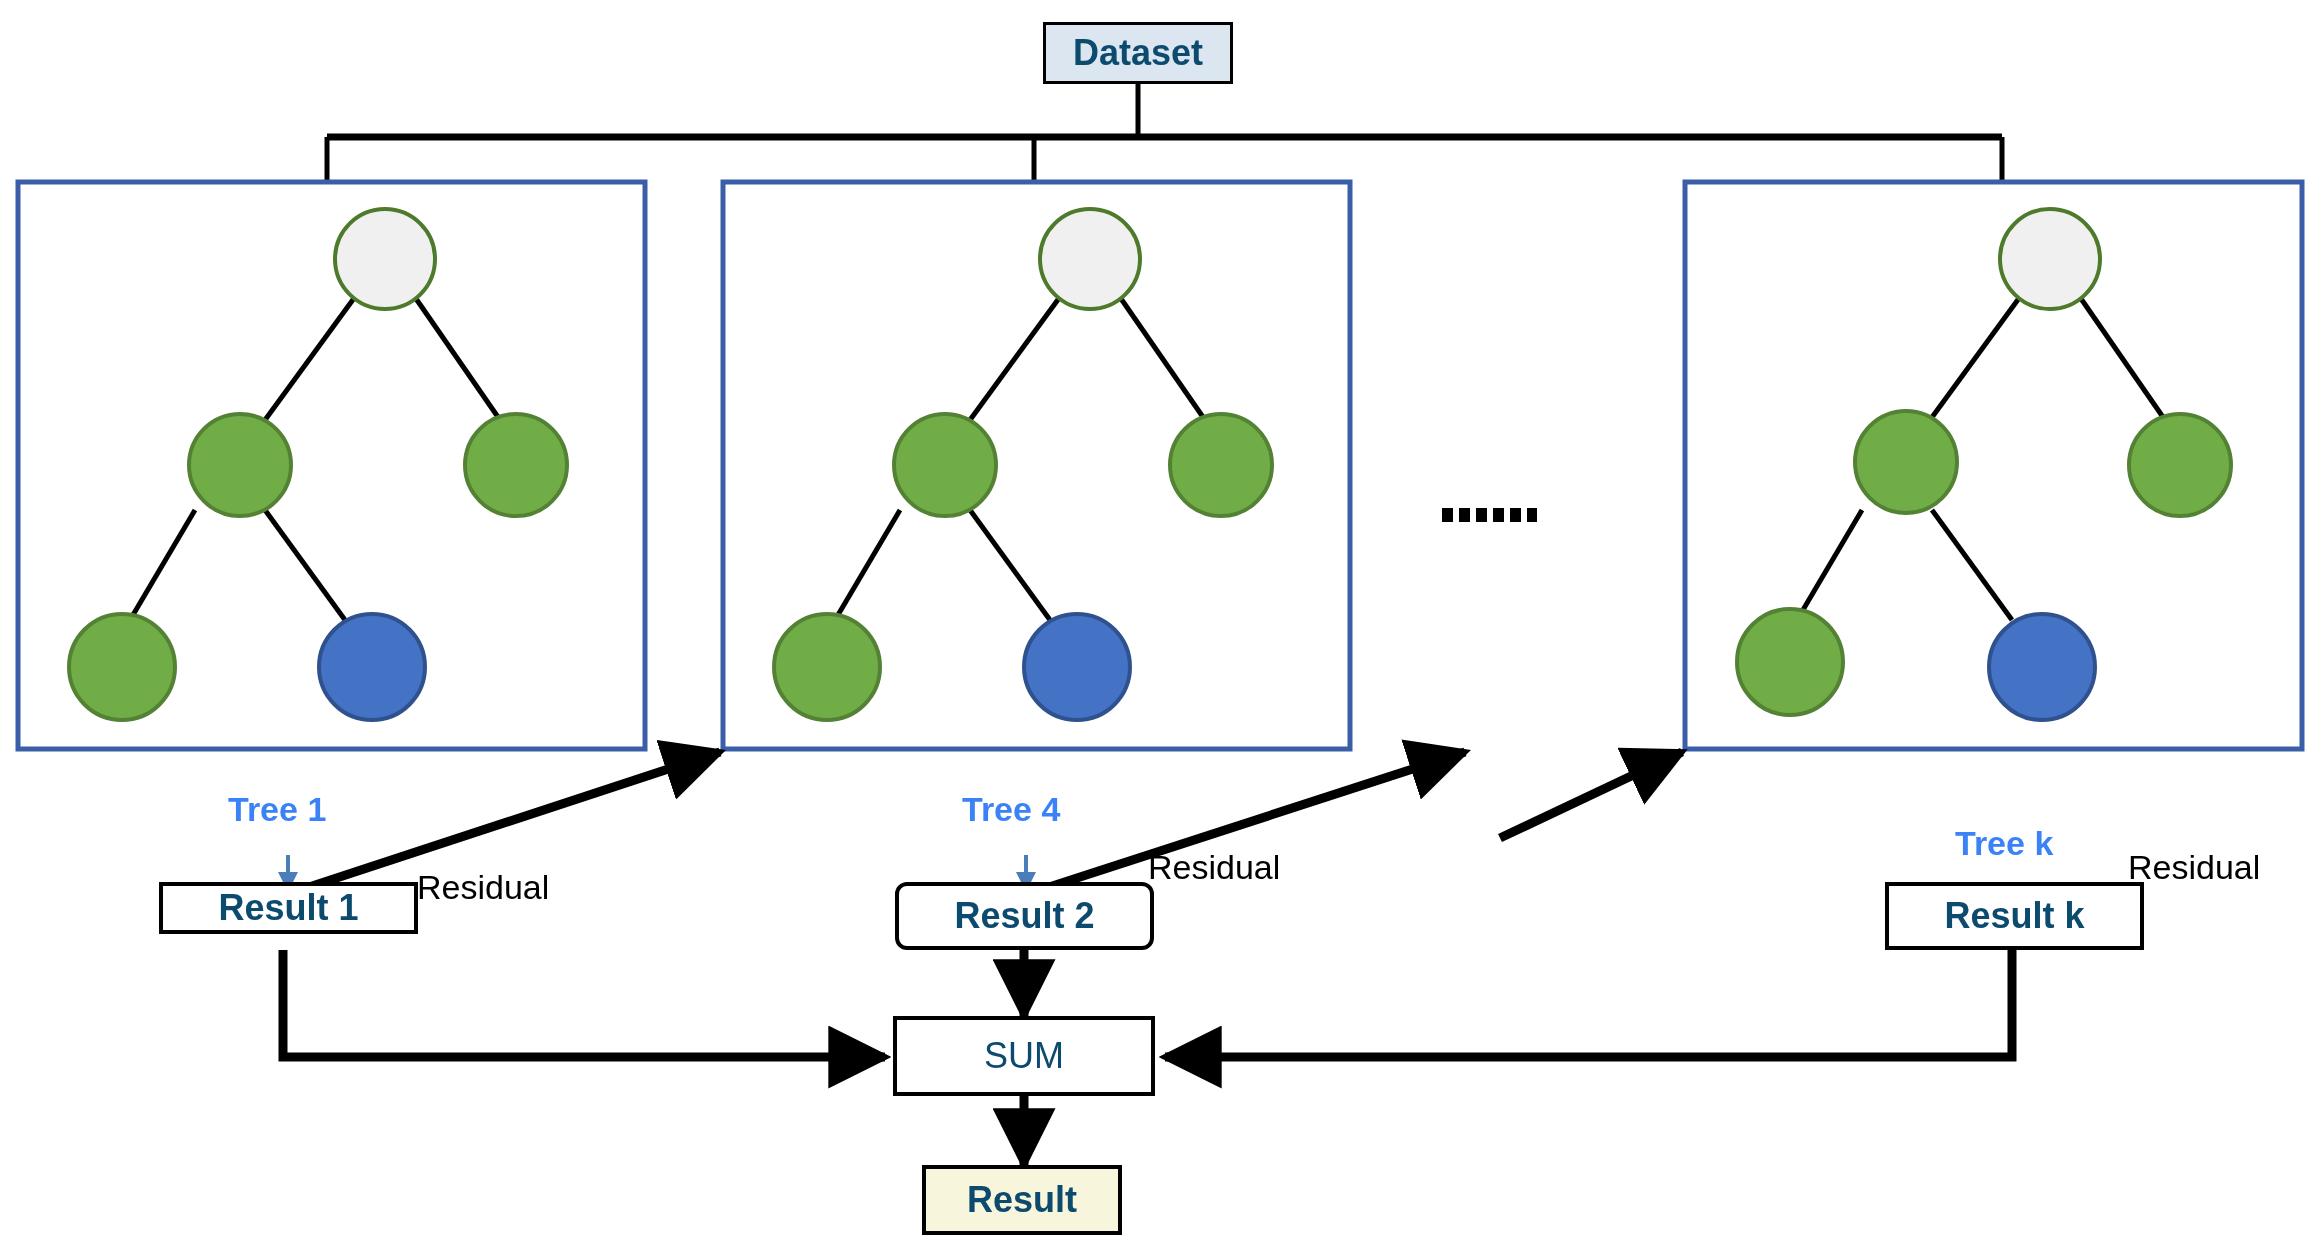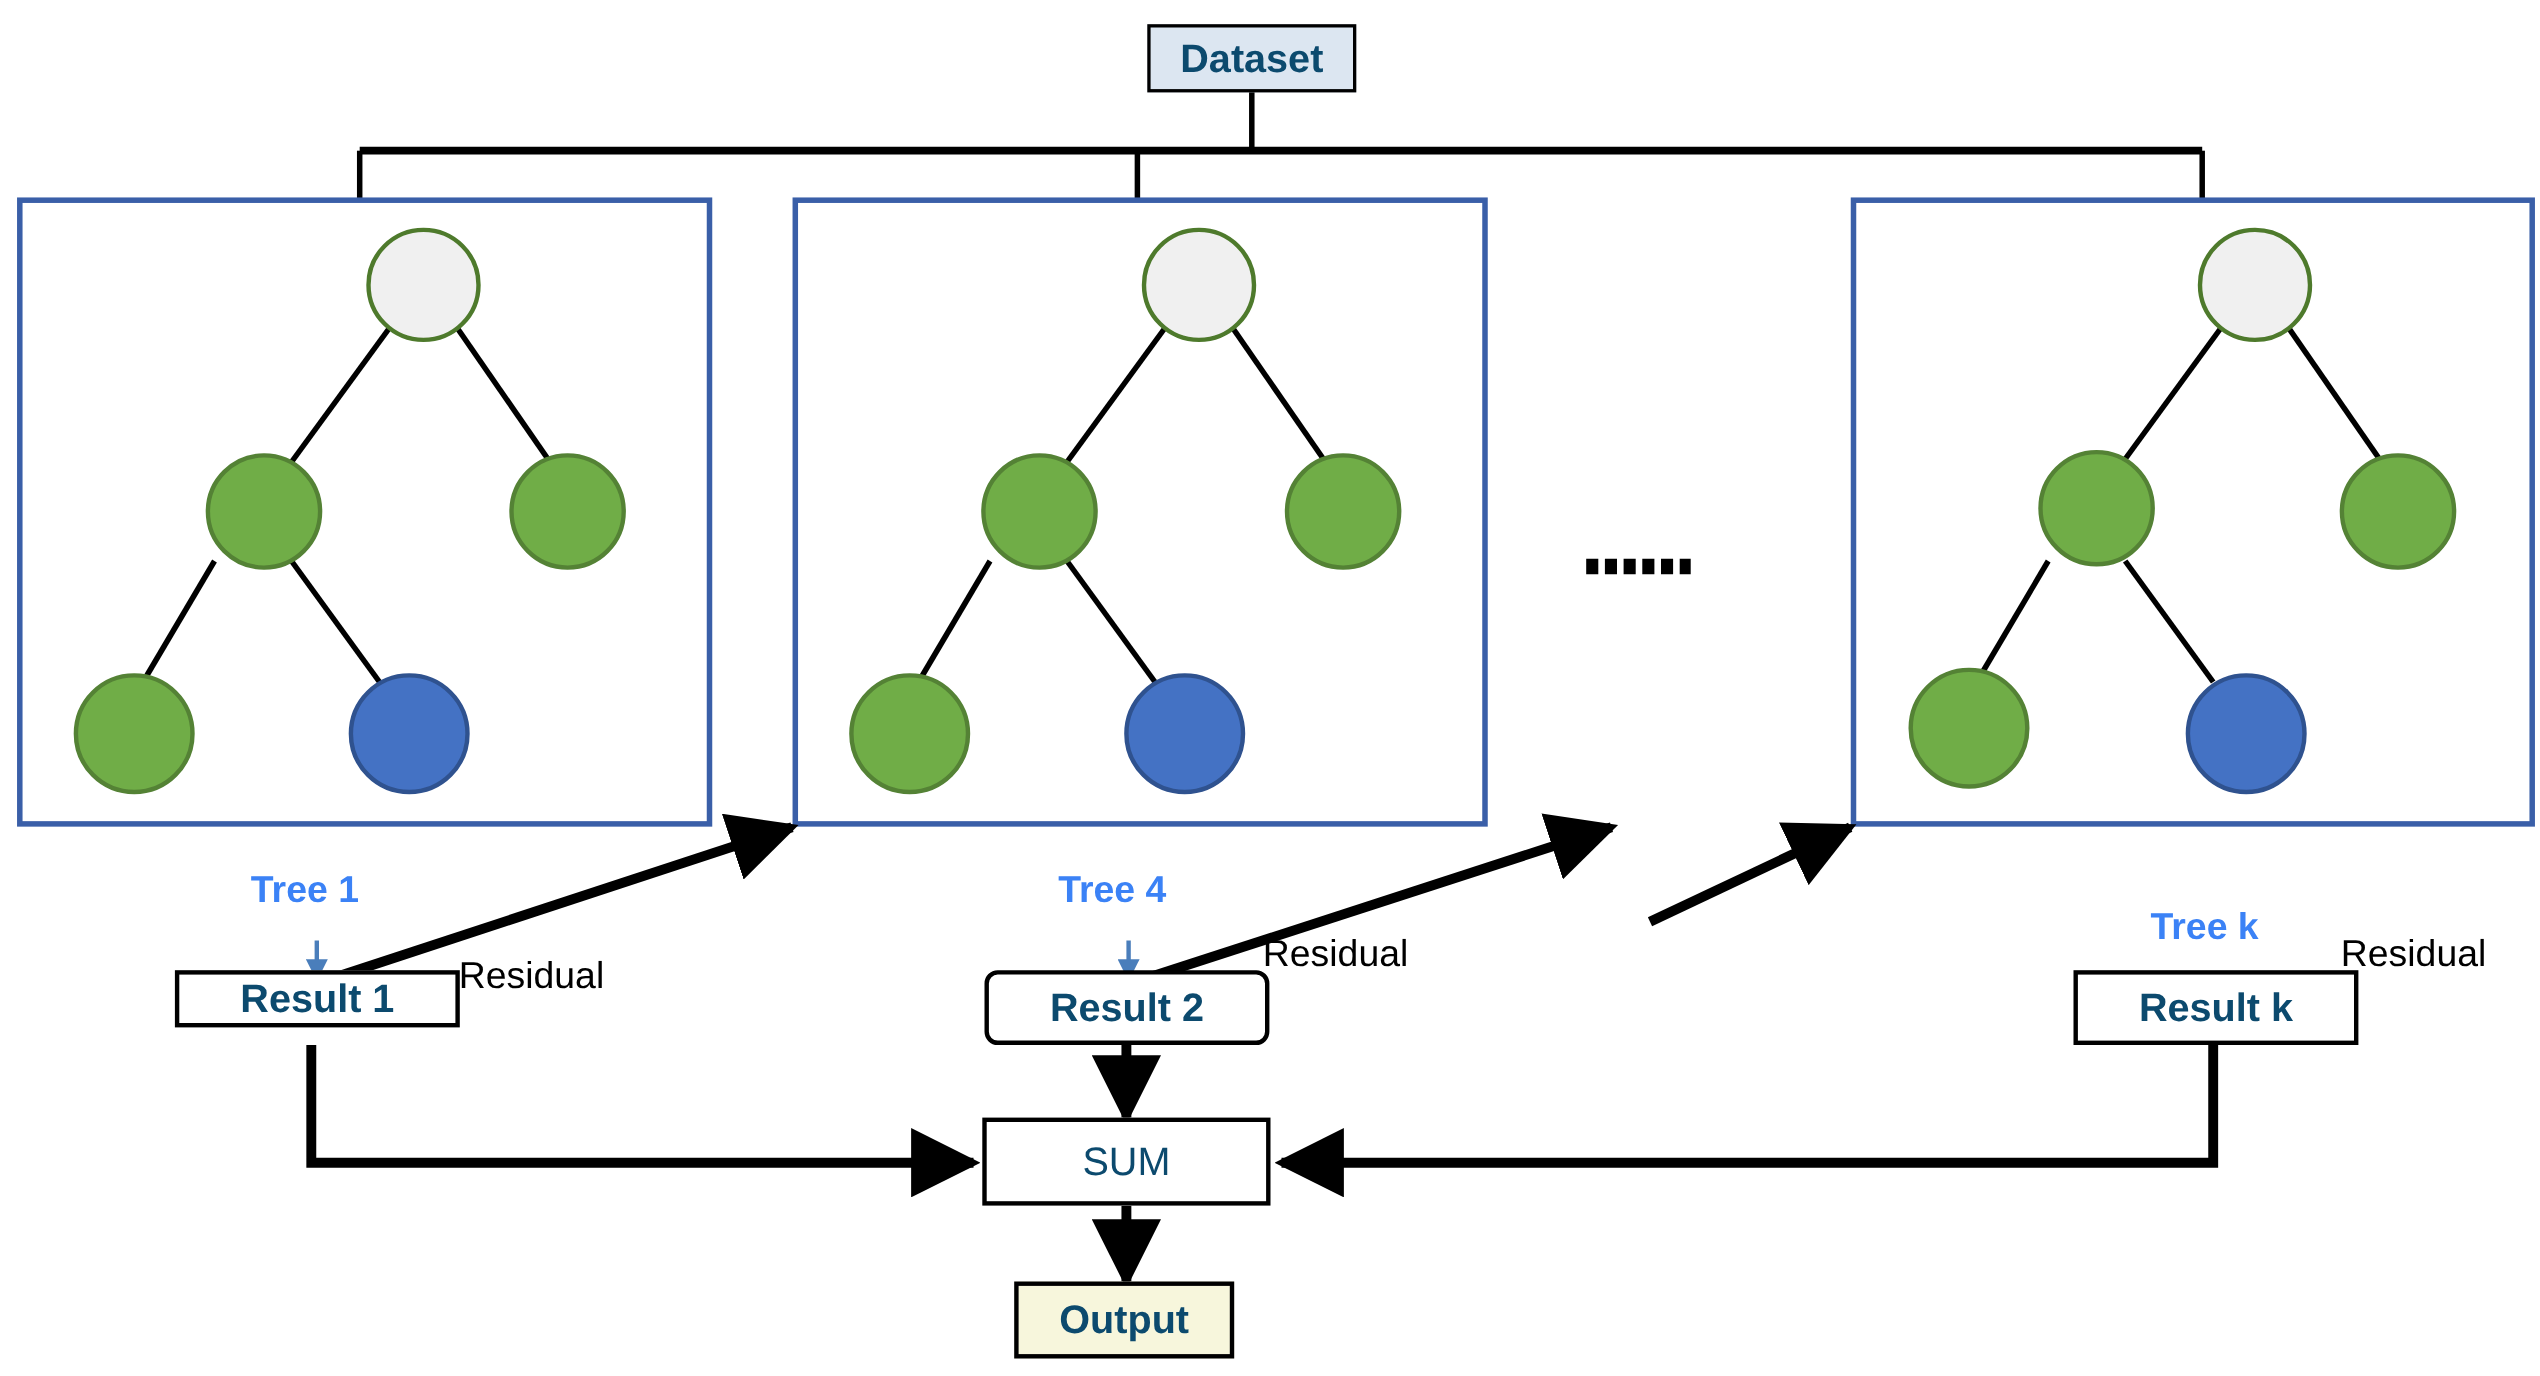--- a/index.html
+++ b/index.html
@@ -158,16 +158,16 @@
   </div>
   <div class="boxlabel result-box" style="left:1885px; top:882px; width:259px; height:68px;">
     <span>Result k</span>
   </div>
 
   <div class="boxlabel sum-box" style="left:893px; top:1016px; width:262px; height:80px;">
     <span>SUM</span>
   </div>
 
   <div class="boxlabel output-box" style="left:922px; top:1165px; width:200px; height:70px;">
-    <span>Output</span>
+    <span>Result</span>
   </div>
 
 </div>
 
 </body></html>

